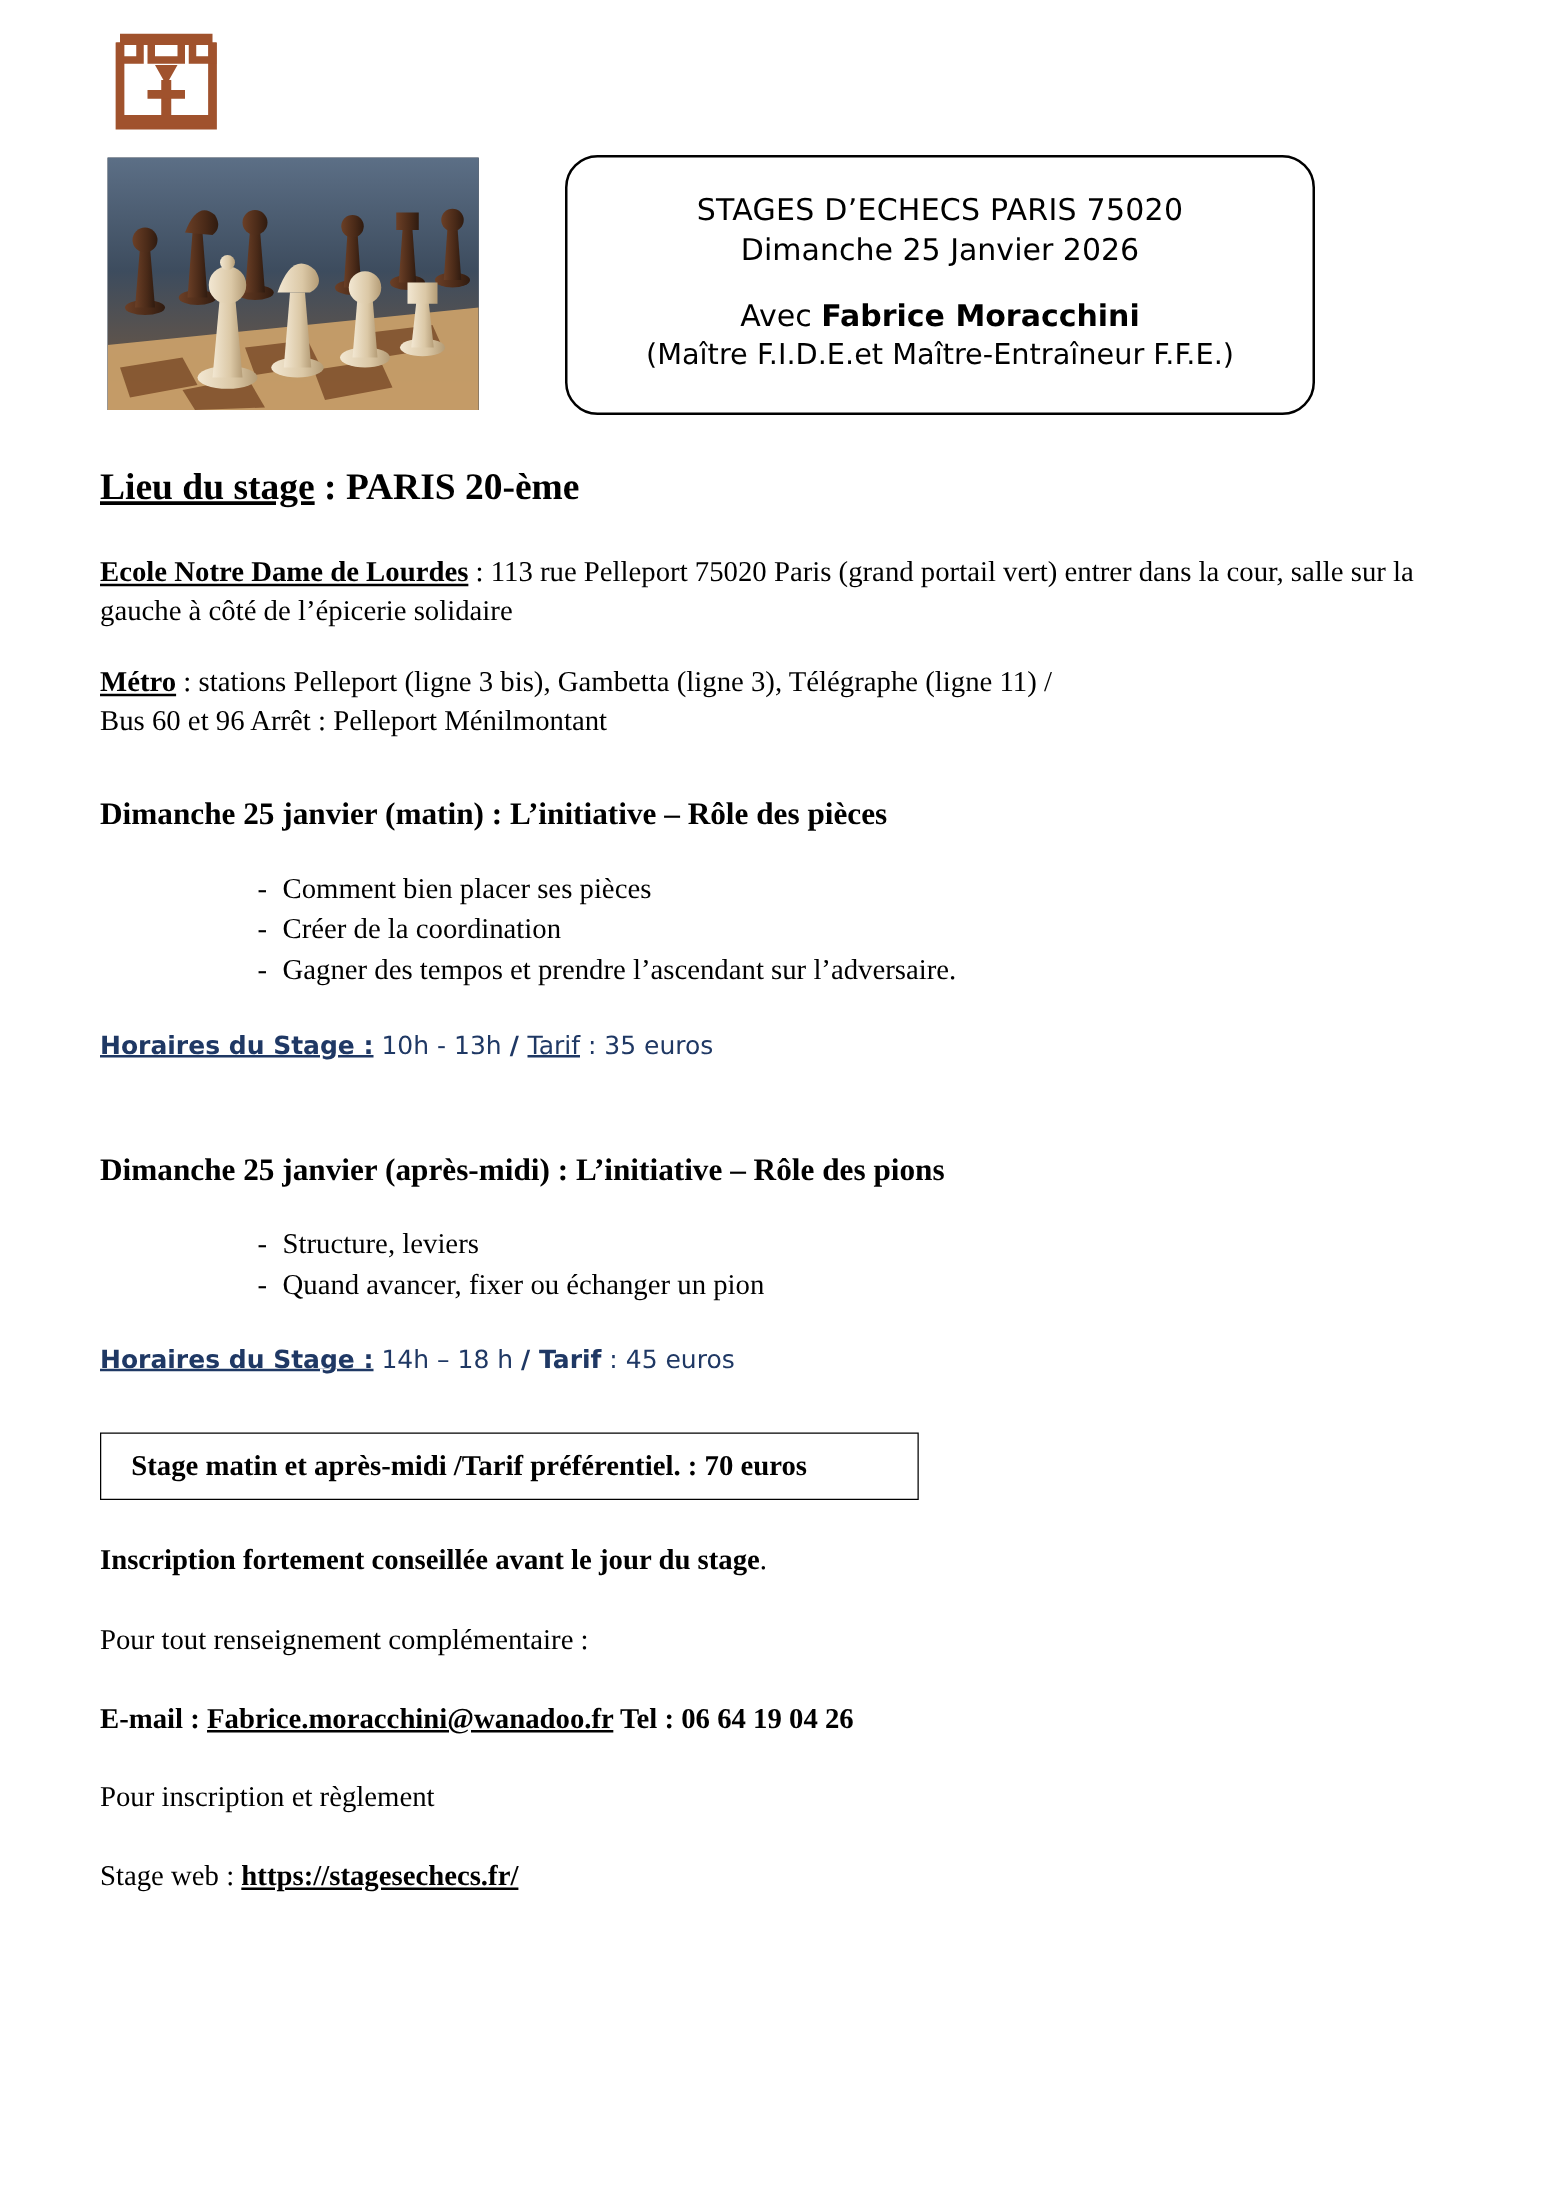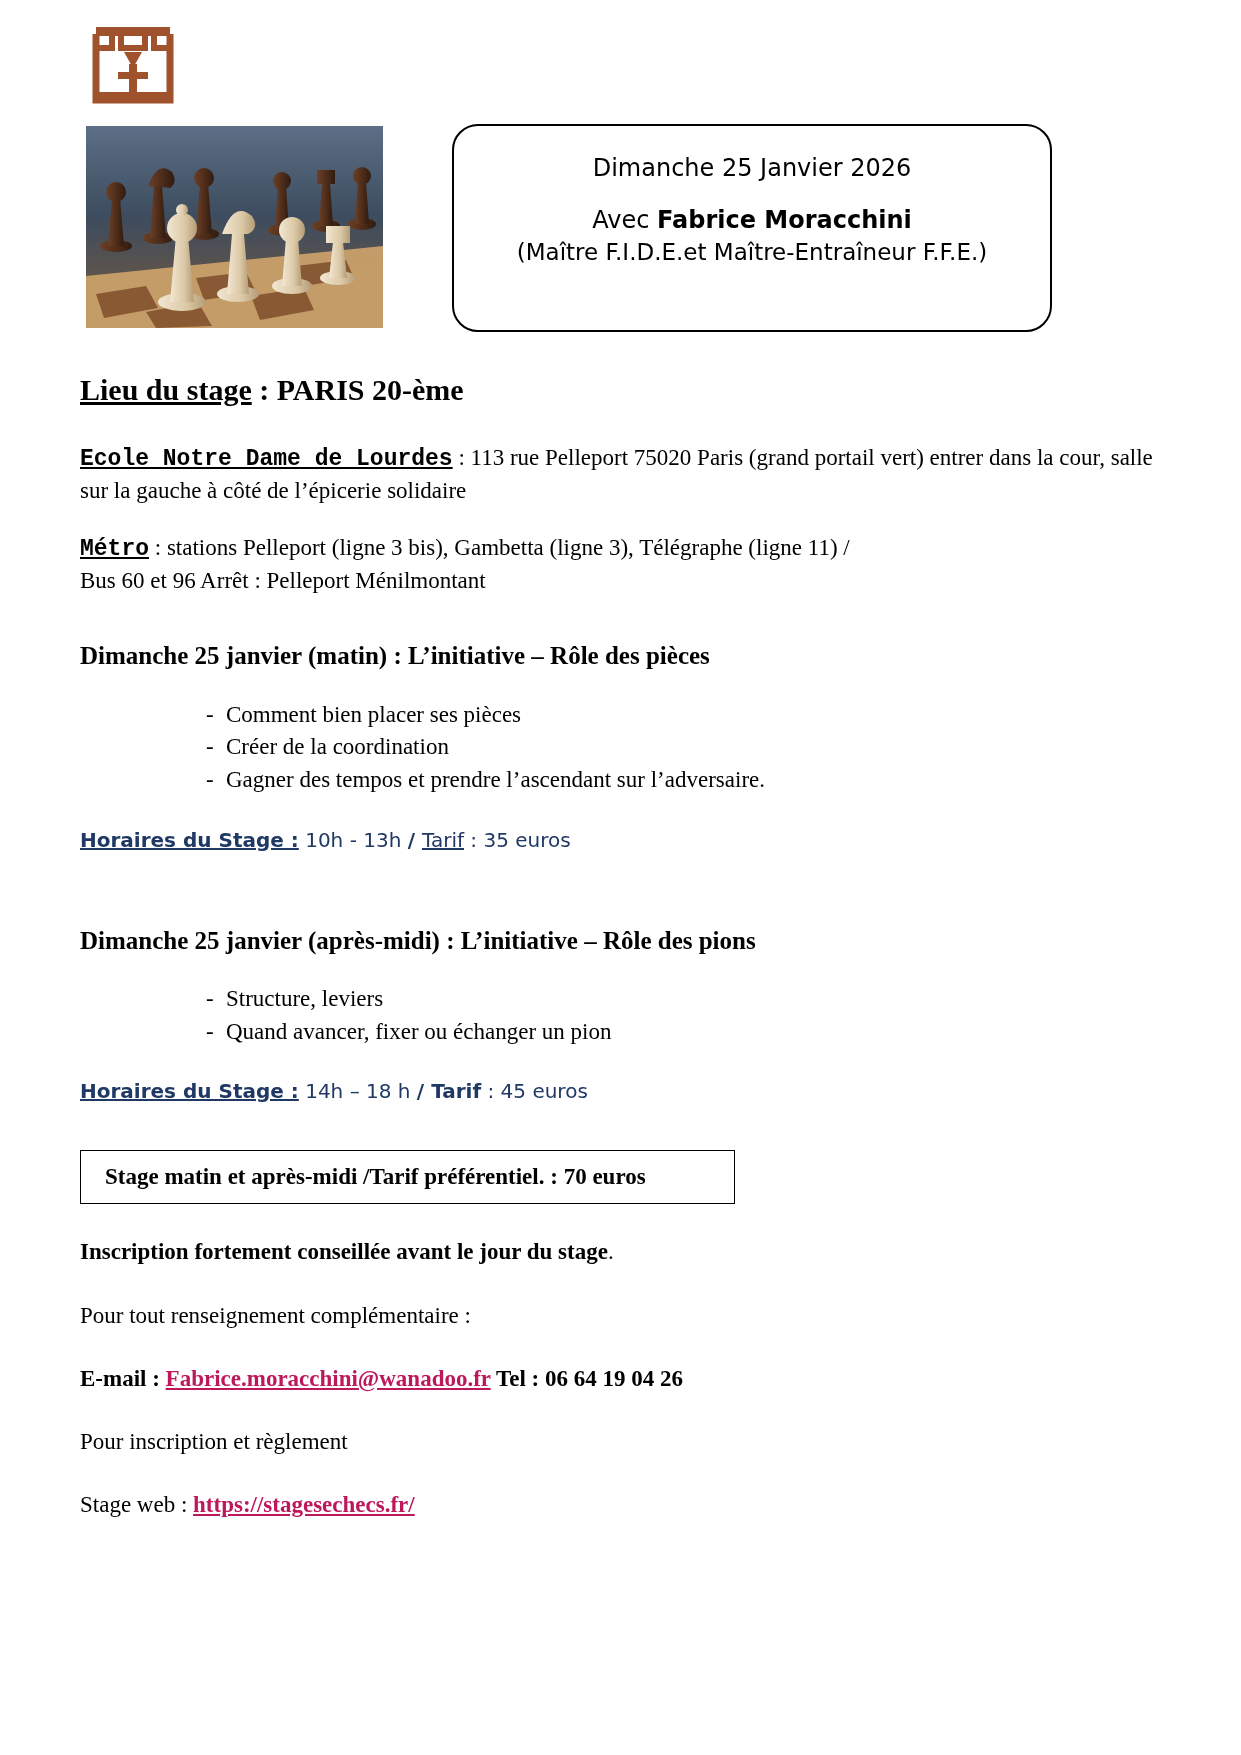--- a/index.html
+++ b/index.html
@@ -93,21 +93,20 @@
   h1.lieu .u { text-decoration: underline; }
 
   p.para {
     font-size: 23px;
     line-height: 1.35;
     margin: 0 0 26px 0;
   }
   p.para .ul-bold {
     font-weight: bold;
     text-decoration: underline;
-    font-family: Liberation Mono, monospace;
   }
 
   h2.session {
     font-size: 25px;
     font-weight: bold;
     margin: 44px 0 26px 0;
     line-height: 1.3;
   }
 
   ul.bullets {
@@ -153,21 +152,21 @@
   }
 
   p.note {
     font-size: 23px;
     line-height: 1.35;
     margin: 32px 0 0 0;
   }
   p.note.bold { font-weight: bold; }
 
   a.link {
-    color: #be185d;
+    color: #000000;
     text-decoration: underline;
     font-weight: bold;
   }
 </style>
 </head>
 <body>
 
 <div class="page">
 
   <div class="logo">
@@ -271,20 +270,21 @@
         <g>
           <ellipse cx="252" cy="152" rx="18" ry="7"></ellipse>
           <path d="M243 152 L247 116 L257 116 L261 152 Z"></path>
           <rect x="240" y="100" width="24" height="17"></rect>
         </g>
       </g>
     </svg>
   </div>
 
   <div class="title-box">
+    <div class="line1">STAGES D’ECHECS PARIS 75020</div>
     <div class="line2">Dimanche 25 Janvier 2026</div>
     <div class="line3">
       <span>Avec </span><b>Fabrice Moracchini</b>
     </div>
     <div class="line4">(Maître F.I.D.E.et Maître-Entraîneur F.F.E.)</div>
   </div>
 
   <div class="content">
 
     <h1 class="lieu">

